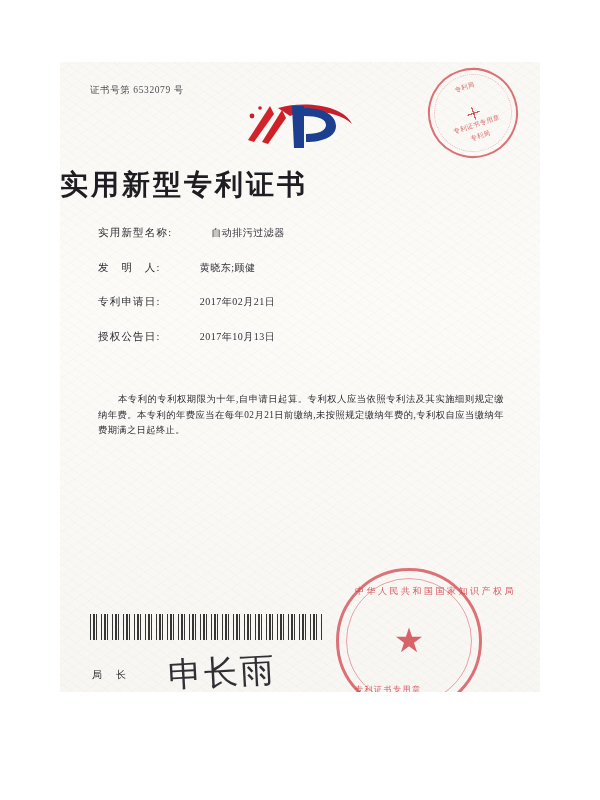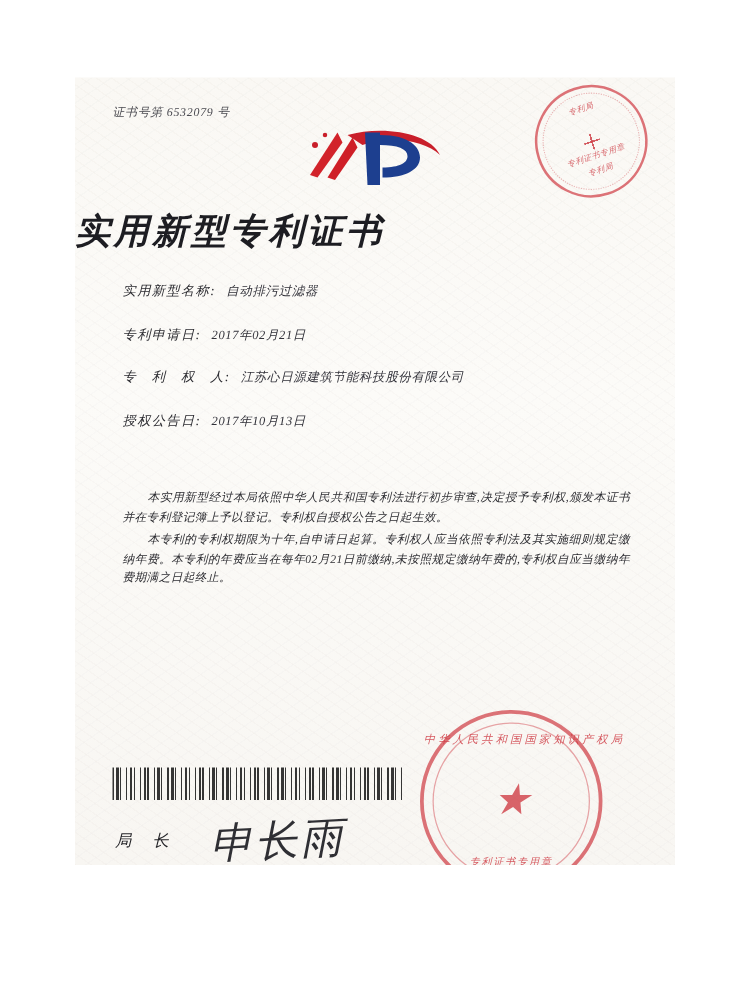--- a/index.html
+++ b/index.html
@@ -27,21 +27,20 @@
     width: 480px;
     height: 630px;
     background: #fbfaf7;
     overflow: hidden;
   }
   .cert-inner {
     position: absolute;
     inset: 0;
     background:
       linear-gradient(180deg, rgba(250,248,244,1) 0%, rgba(252,251,248,1) 40%, rgba(248,246,242,1) 100%);
-    font-style: italic;
   }
 
   
   .texture {
     position: absolute;
     inset: 0;
     opacity: 0.16;
     background-image:
       repeating-linear-gradient(35deg, rgba(170,150,140,0.25) 0 1px, transparent 1px 7px),
       repeating-linear-gradient(-35deg, rgba(150,160,180,0.2) 0 1px, transparent 1px 9px);
@@ -130,20 +129,21 @@
     top: 164px;
     right: 34px;
   }
   .field {
     display: flex;
     align-items: baseline;
     margin-bottom: 20.5px;
     font-size: 10.5px;
     color: #2b2b30;
     letter-spacing: 0.5px;
+    gap: 31px;
   }
   .field .lbl {
     flex: 0 0 auto;
     white-space: nowrap;
     letter-spacing: 1.2px;
   }
   .field .val {
     margin-left: 8px;
     white-space: nowrap;
     color: #32323a;
@@ -203,37 +203,37 @@
     left: 50%;
     top: 50%;
     transform: translate(-50%, -50%);
     font-size: 34px;
     line-height: 1;
     color: rgba(201, 32, 42, 0.8);
   }
   .seal-bottom .arc-top,
   .seal-bottom .arc-bottom {
     position: absolute;
-    left: 0;
+    left: 16px;
     right: 0;
-    text-align: center;
+    text-align: left;
     font-family: "Liberation Sans", sans-serif;
     color: rgba(201, 32, 42, 0.85);
     font-size: 9px;
     letter-spacing: 2.5px;
     white-space: nowrap;
   }
   .seal-bottom .arc-top { top: 14px; }
   .seal-bottom .arc-bottom { bottom: 16px; font-size: 8px; letter-spacing: 1.5px; }
 
   .director-label {
     position: absolute;
     left: 32px;
     bottom: 10px;
-    font-size: 13px;
+    font-size: 10px;
     letter-spacing: 2px;
     color: #242428;
   }
   .signature {
     position: absolute;
     left: 108px;
     bottom: -4px;
     font-family: "Liberation Serif", serif;
     font-size: 34px;
     color: #1a1a20;
@@ -272,35 +272,34 @@
       </div>
 
       <div class="title">实用新型专利证书</div>
 
       <div class="fields">
         <div class="field">
           <span class="lbl">实用新型名称:</span>
           <span class="val">自动排污过滤器</span>
         </div>
         <div class="field">
+          <span class="lbl">发　明　人:</span>
+          <span class="val">黄晓东;顾健</span>
+        </div>
+        <div class="field">
           <span class="lbl">专利申请日:</span>
           <span class="val">2017年02月21日</span>
-        </div>
-        <div class="field">
-          <span class="lbl">专　利　权　人:</span>
-          <span class="val">江苏心日源建筑节能科技股份有限公司</span>
         </div>
         <div class="field">
           <span class="lbl">授权公告日:</span>
           <span class="val">2017年10月13日</span>
         </div>
       </div>
 
       <div class="body-text">
-        <p>本实用新型经过本局依照中华人民共和国专利法进行初步审查,决定授予专利权,颁发本证书并在专利登记簿上予以登记。专利权自授权公告之日起生效。</p>
         <p>本专利的专利权期限为十年,自申请日起算。专利权人应当依照专利法及其实施细则规定缴纳年费。本专利的年费应当在每年02月21日前缴纳,未按照规定缴纳年费的,专利权自应当缴纳年费期满之日起终止。</p>
       </div>
 
       <div class="barcode"></div>
 
       <div class="seal-bottom">
         <div class="ring2"></div>
         <div class="arc-top">中华人民共和国国家知识产权局</div>
         <div class="star">★</div>
         <div class="arc-bottom">专利证书专用章</div>

